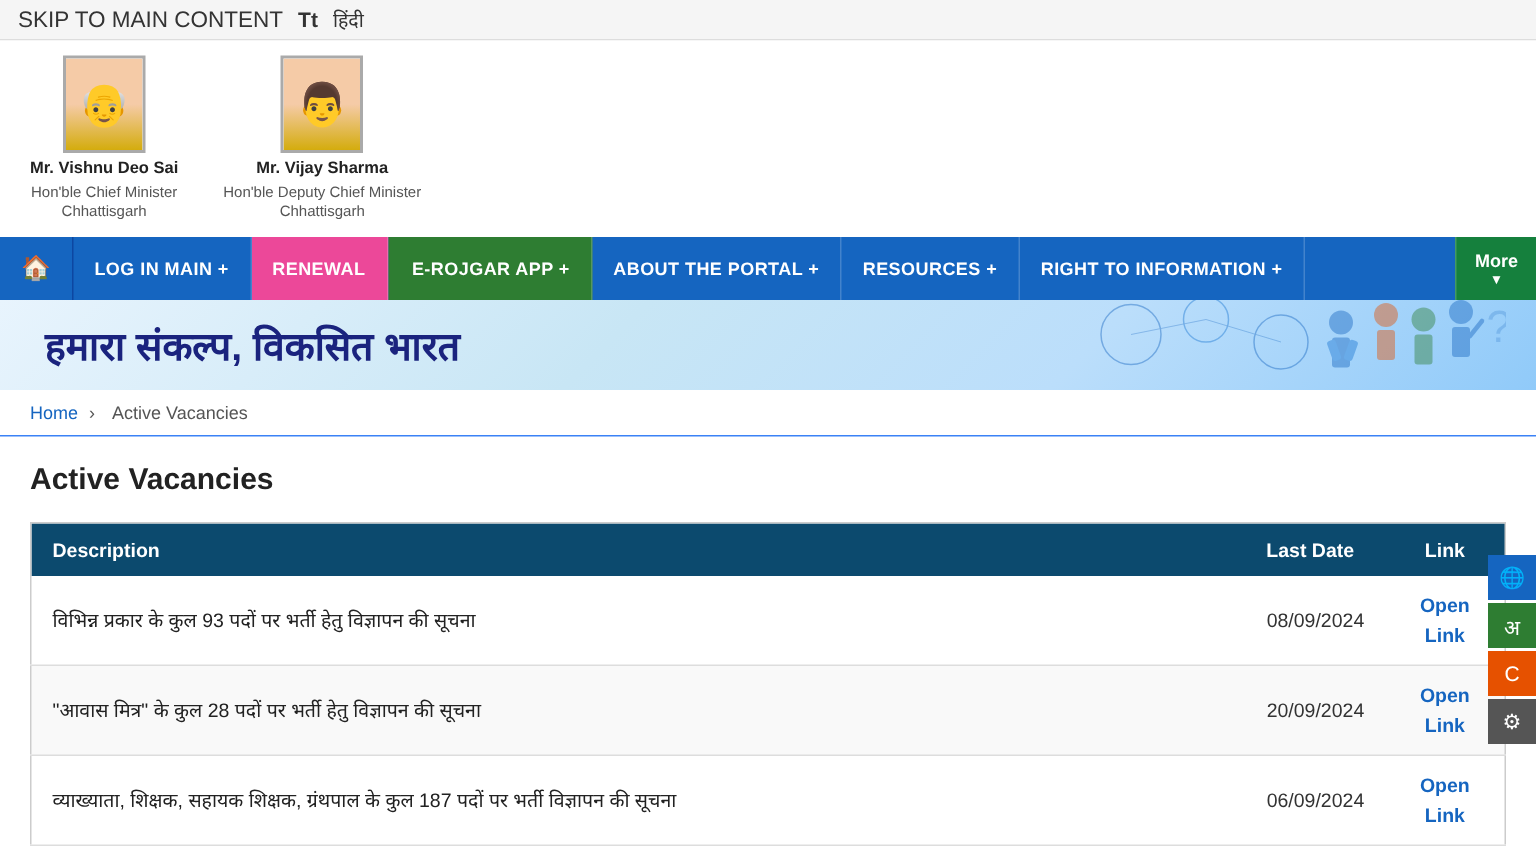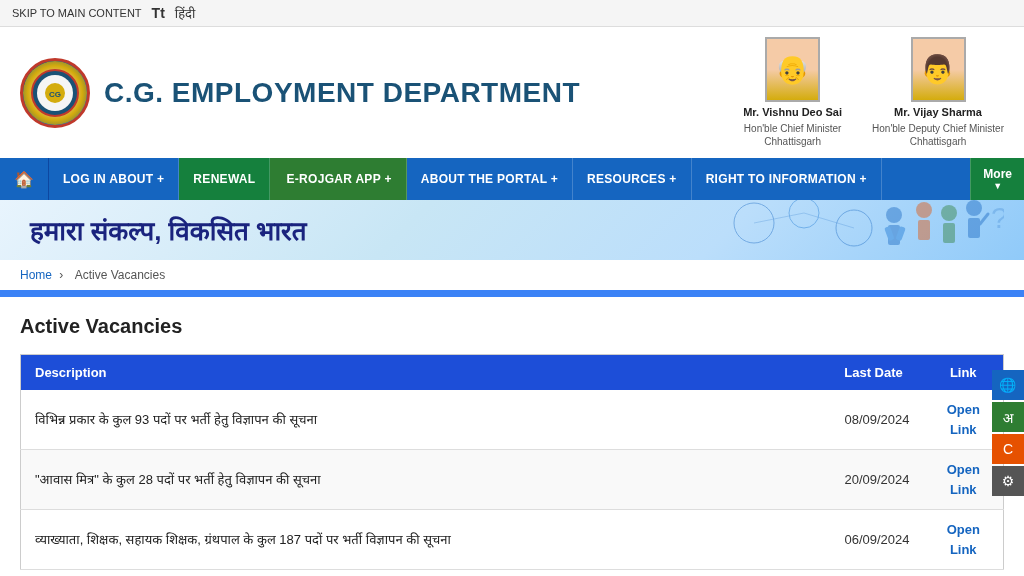--- a/index.html
+++ b/index.html
@@ -13,21 +13,21 @@
       padding: 4px 12px;
       background: #f5f5f5;
       border-bottom: 1px solid #ddd;
       font-size: 11px;
       color: #333;
     }
     .top-bar-left { display: flex; flex-direction: column; }
     .top-bar-left .hindi { font-size: 10px; color: #555; }
     .top-bar-left .dept { font-size: 10px; color: #555; }
     .top-bar-right { display: flex; align-items: center; gap: 10px; font-size: 12px; color: #333; }
-    .top-bar-right .skip { font-size: 11px; color: #333; }
+    .top-bar-right .skip { font-size: 15px; color: #333; }
     .top-bar-right .font-icon { font-size: 14px; font-weight: bold; }
     .top-bar-right .lang { font-size: 13px; }
 
     
     .header {
       display: flex;
       align-items: center;
       justify-content: space-between;
       padding: 10px 20px;
       background: #fff;
@@ -98,21 +98,21 @@
       display: flex; align-items: center;
       padding: 0 14px;
       color: #fff;
       font-size: 12px;
       font-weight: bold;
       cursor: pointer;
       border-right: 1px solid rgba(255,255,255,0.2);
       white-space: nowrap;
       letter-spacing: 0.3px;
     }
-    .nav-item.orange { background: #15803d; }
+    .nav-item.orange { background: #ec4899; }
     .nav-item.green { background: #2e7d32; padding-left: 16px; }
     .nav-more {
       background: #15803d;
       color: #fff;
       padding: 0 12px;
       display: flex; flex-direction: column; align-items: center; justify-content: center;
       font-size: 12px; font-weight: bold;
       cursor: pointer;
       margin-left: auto;
       border-left: 1px solid rgba(255,255,255,0.2);
@@ -139,42 +139,42 @@
       position: absolute; right: 20px; top: 0; bottom: 0;
       display: flex; align-items: center; gap: 8px;
       opacity: 0.7;
     }
 
     
     .breadcrumb {
       padding: 8px 20px;
       font-size: 12px;
       color: #555;
-      border-bottom: 7px solid #3b82f6;
+      border-bottom: 1px solid #3b82f6;
     }
     .breadcrumb a { color: #1565c0; text-decoration: none; }
     .breadcrumb span { color: #555; margin: 0 4px; }
 
     
     .content { padding: 18px 20px; }
     .page-title {
       font-size: 20px;
       font-weight: bold;
       color: #222;
       margin-bottom: 16px;
     }
 
     
     .vacancy-table {
       width: 100%;
       border-collapse: collapse;
       border: 1px solid #ccc;
     }
     .vacancy-table thead tr {
-      background: #1d4ed8;
+      background: #0c4a6e;
       color: #fff;
     }
     .vacancy-table thead th {
       padding: 10px 14px;
       text-align: left;
       font-size: 13px;
       font-weight: bold;
     }
     .vacancy-table thead th.col-last { width: 100px; text-align: center; }
     .vacancy-table thead th.col-link { width: 80px; text-align: center; }
@@ -225,33 +225,20 @@
 
 <div class="top-bar">
   <div class="top-bar-right">
     <span class="skip">SKIP TO MAIN CONTENT</span>
     <span class="font-icon">Tt</span>
     <span class="lang">हिंदी</span>
   </div>
 </div>
 
 <div class="header">
-  <div class="header-left">
-    <div class="logo-circle">
-      <div class="logo-inner">
-        <svg width="50" height="50" viewBox="0 0 50 50">
-          <circle cx="25" cy="25" r="23" fill="#1a5276" stroke="#c0392b" stroke-width="2"></circle>
-          <circle cx="25" cy="25" r="18" fill="#f5f5f5"></circle>
-          <circle cx="25" cy="25" r="10" fill="#d4ac0d"></circle>
-          <text x="25" y="29" text-anchor="middle" font-size="8" fill="#1a5276" font-weight="bold">CG</text>
-        </svg>
-      </div>
-    </div>
-    <div class="header-title">C.G. EMPLOYMENT DEPARTMENT</div>
-  </div>
   <div class="header-right">
     <div class="official-card">
       <div class="official-photo">
         <div class="face">👴</div>
       </div>
       <div class="official-name">Mr. Vishnu Deo Sai</div>
       <div class="official-title">
         <span>Hon'ble Chief Minister</span><br>
         <span>Chhattisgarh</span>
       </div>
@@ -264,21 +251,21 @@
       <div class="official-title">
         <span>Hon'ble Deputy Chief Minister</span><br>
         <span>Chhattisgarh</span>
       </div>
     </div>
   </div>
 </div>
 
 <nav class="navbar">
   <div class="nav-home">🏠</div>
-  <div class="nav-item">LOG IN ABOUT +</div>
+  <div class="nav-item">LOG IN MAIN +</div>
   <div class="nav-item orange">RENEWAL</div>
   <div class="nav-item green">E-ROJGAR APP +</div>
   <div class="nav-item">ABOUT THE PORTAL +</div>
   <div class="nav-item">RESOURCES +</div>
   <div class="nav-item">RIGHT TO INFORMATION +</div>
   <div class="nav-more">
     <span>More</span>
     <span style="font-size:9px;">▼</span>
   </div>
 </nav>

